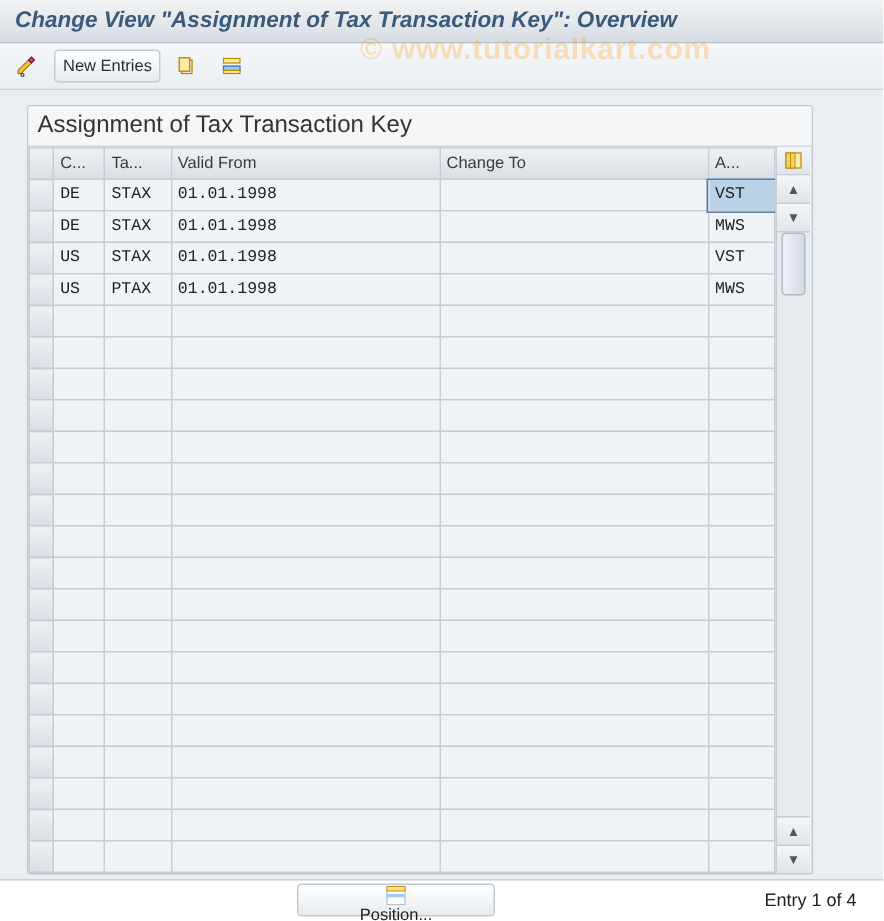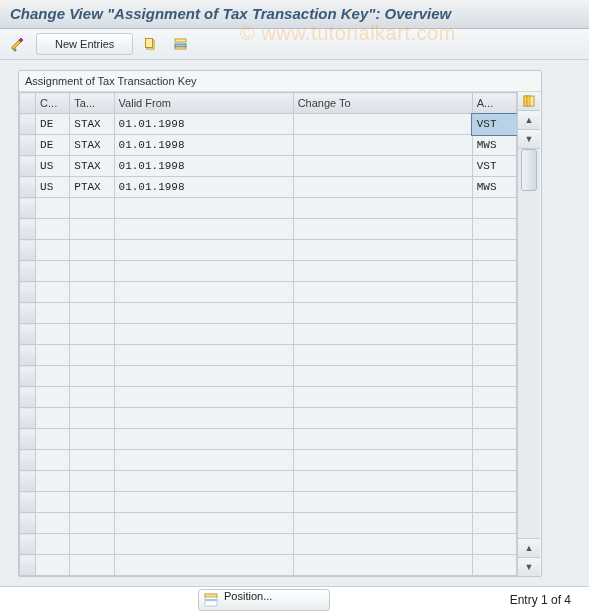--- a/index.html
+++ b/index.html
@@ -42,21 +42,21 @@
     justify-content: center;
     height: 20px;
     padding: 0 3px;
     border: 1px solid transparent;
     border-radius: 3px;
     cursor: default;
     font-size: 11px;
     color: #2b2b2b;
   }
   .toolbutton.text-btn {
-    padding: 0 18px;
+    padding: 0 5px;
     border: 1px solid #c2ccd6;
     background: linear-gradient(#ffffff, #e7ecef);
   }
   .icon16 {
     display: inline-flex;
     width: 16px;
     height: 16px;
     align-items: center;
     justify-content: center;
   }
@@ -72,21 +72,21 @@
     position: absolute;
     left: 18px;
     top: 10px;
     width: 522px;
     background: #f2f5f8;
     border: 1px solid #c1c9d0;
     border-radius: 2px;
   }
   .content-box-title {
     padding: 4px 6px;
-    font-size: 11px;
+    font-size: 16px;
     color: #333;
     border-bottom: 1px solid #d1d8df;
     background: #f4f6f8;
   }
 
   .grid-wrap {
     display: flex;
   }
 
   table.data-table {
@@ -160,43 +160,45 @@
     height: 26px;
     display: flex;
     align-items: center;
     padding: 0 18px;
     gap: 10px;
     background: #fff;
   }
   .footer-spacer { width: 170px; }
   .pos-btn {
     display: inline-flex;
+    align-items: center;
     height: 20px;
     border: 1px solid #bfc8d0;
     border-radius: 3px;
     background: linear-gradient(#ffffff, #e8ecef);
     width: 130px;
     font-size: 11px;
     color: #222;
     box-shadow: 0 1px 0 rgba(255,255,255,0.7) inset;
+    flex-direction: column;
   }
   .pos-btn .pos-icon {
     width: 18px;
     display: inline-flex; align-items: center; justify-content: center;
     margin: 0 4px 0 3px;
   }
   .entry-text { color: #222; }
 
   
   .watermark {
     position: absolute;
     top: 22px;
     left: 240px;
     font-size: 20px;
-    font-weight: normal;
+    font-weight: bold;
     color: rgba(255,145,0,0.26);
     letter-spacing: 0.5px;
     pointer-events: none;
     font-family: Verdana, Arial, sans-serif;
   }
 </style>
 </head>
 <body>
 
 <div class="title-bar">

